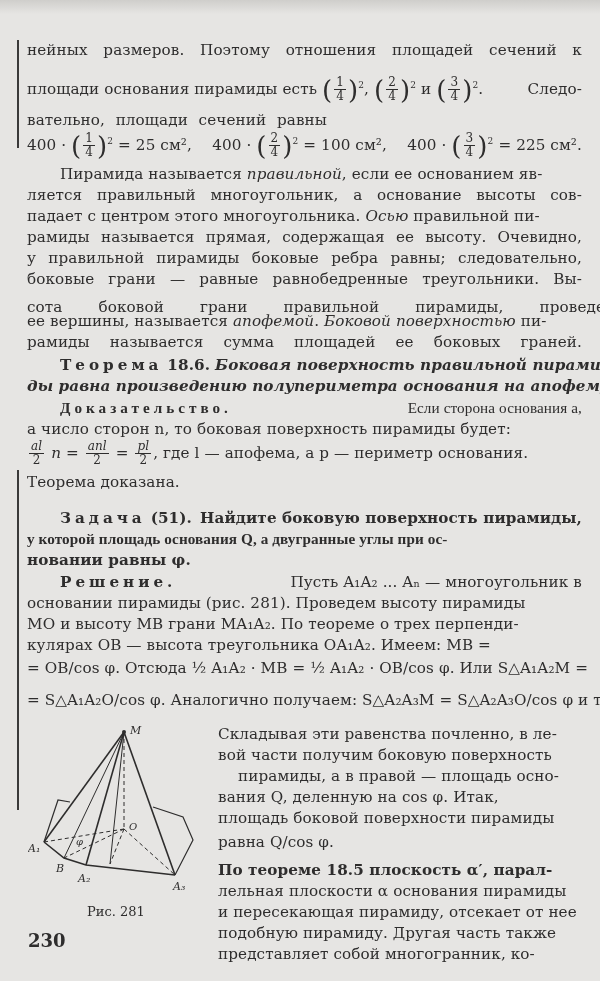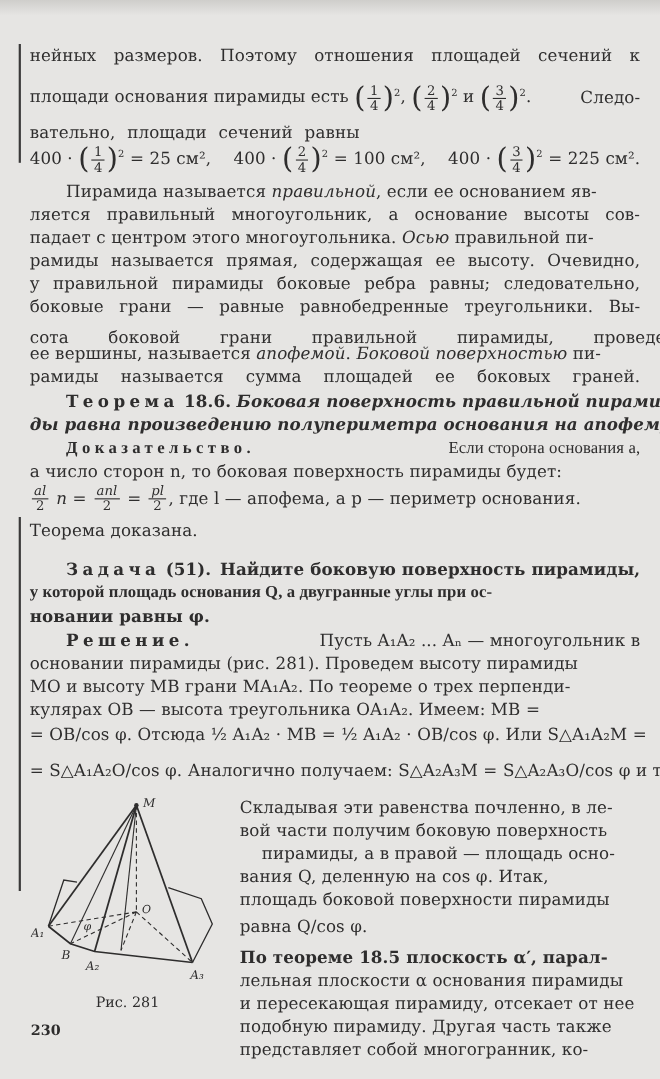--- a/index.html
+++ b/index.html
@@ -15,21 +15,21 @@
   .sp{letter-spacing:4px;font-weight:bold;}
   .it{font-style:italic;}
   .bi{font-style:italic;font-weight:bold;}
   .b{font-weight:bold;}
   .frac{display:inline-flex;flex-direction:column;align-items:center;vertical-align:middle;
         font-size:12px;line-height:13px;margin:0 2px;}
   .frac .num{border-bottom:1px solid #2e2d2d;padding:0 2px;}
   .paren{font-size:26px;vertical-align:middle;font-weight:200;}
   sup{font-size:9px;}
   .caption{position:absolute;left:75px;top:904px;font-size:13px;margin-left:12px;}
-  .pagenum{position:absolute;left:28px;top:930px;font-size:13px;font-weight:bold;}
+  .pagenum{position:absolute;left:28px;top:930px;font-size:18px;font-weight:bold;}
   .fig{position:absolute;left:28px;top:712px;}
   .right{left:218px;width:364px;}
 </style>
 </head>
 <body>
 
 <div class="topshade"></div>
 
 <div class="page">
   <div class="bar" style="top:40px;height:108px;"></div>

